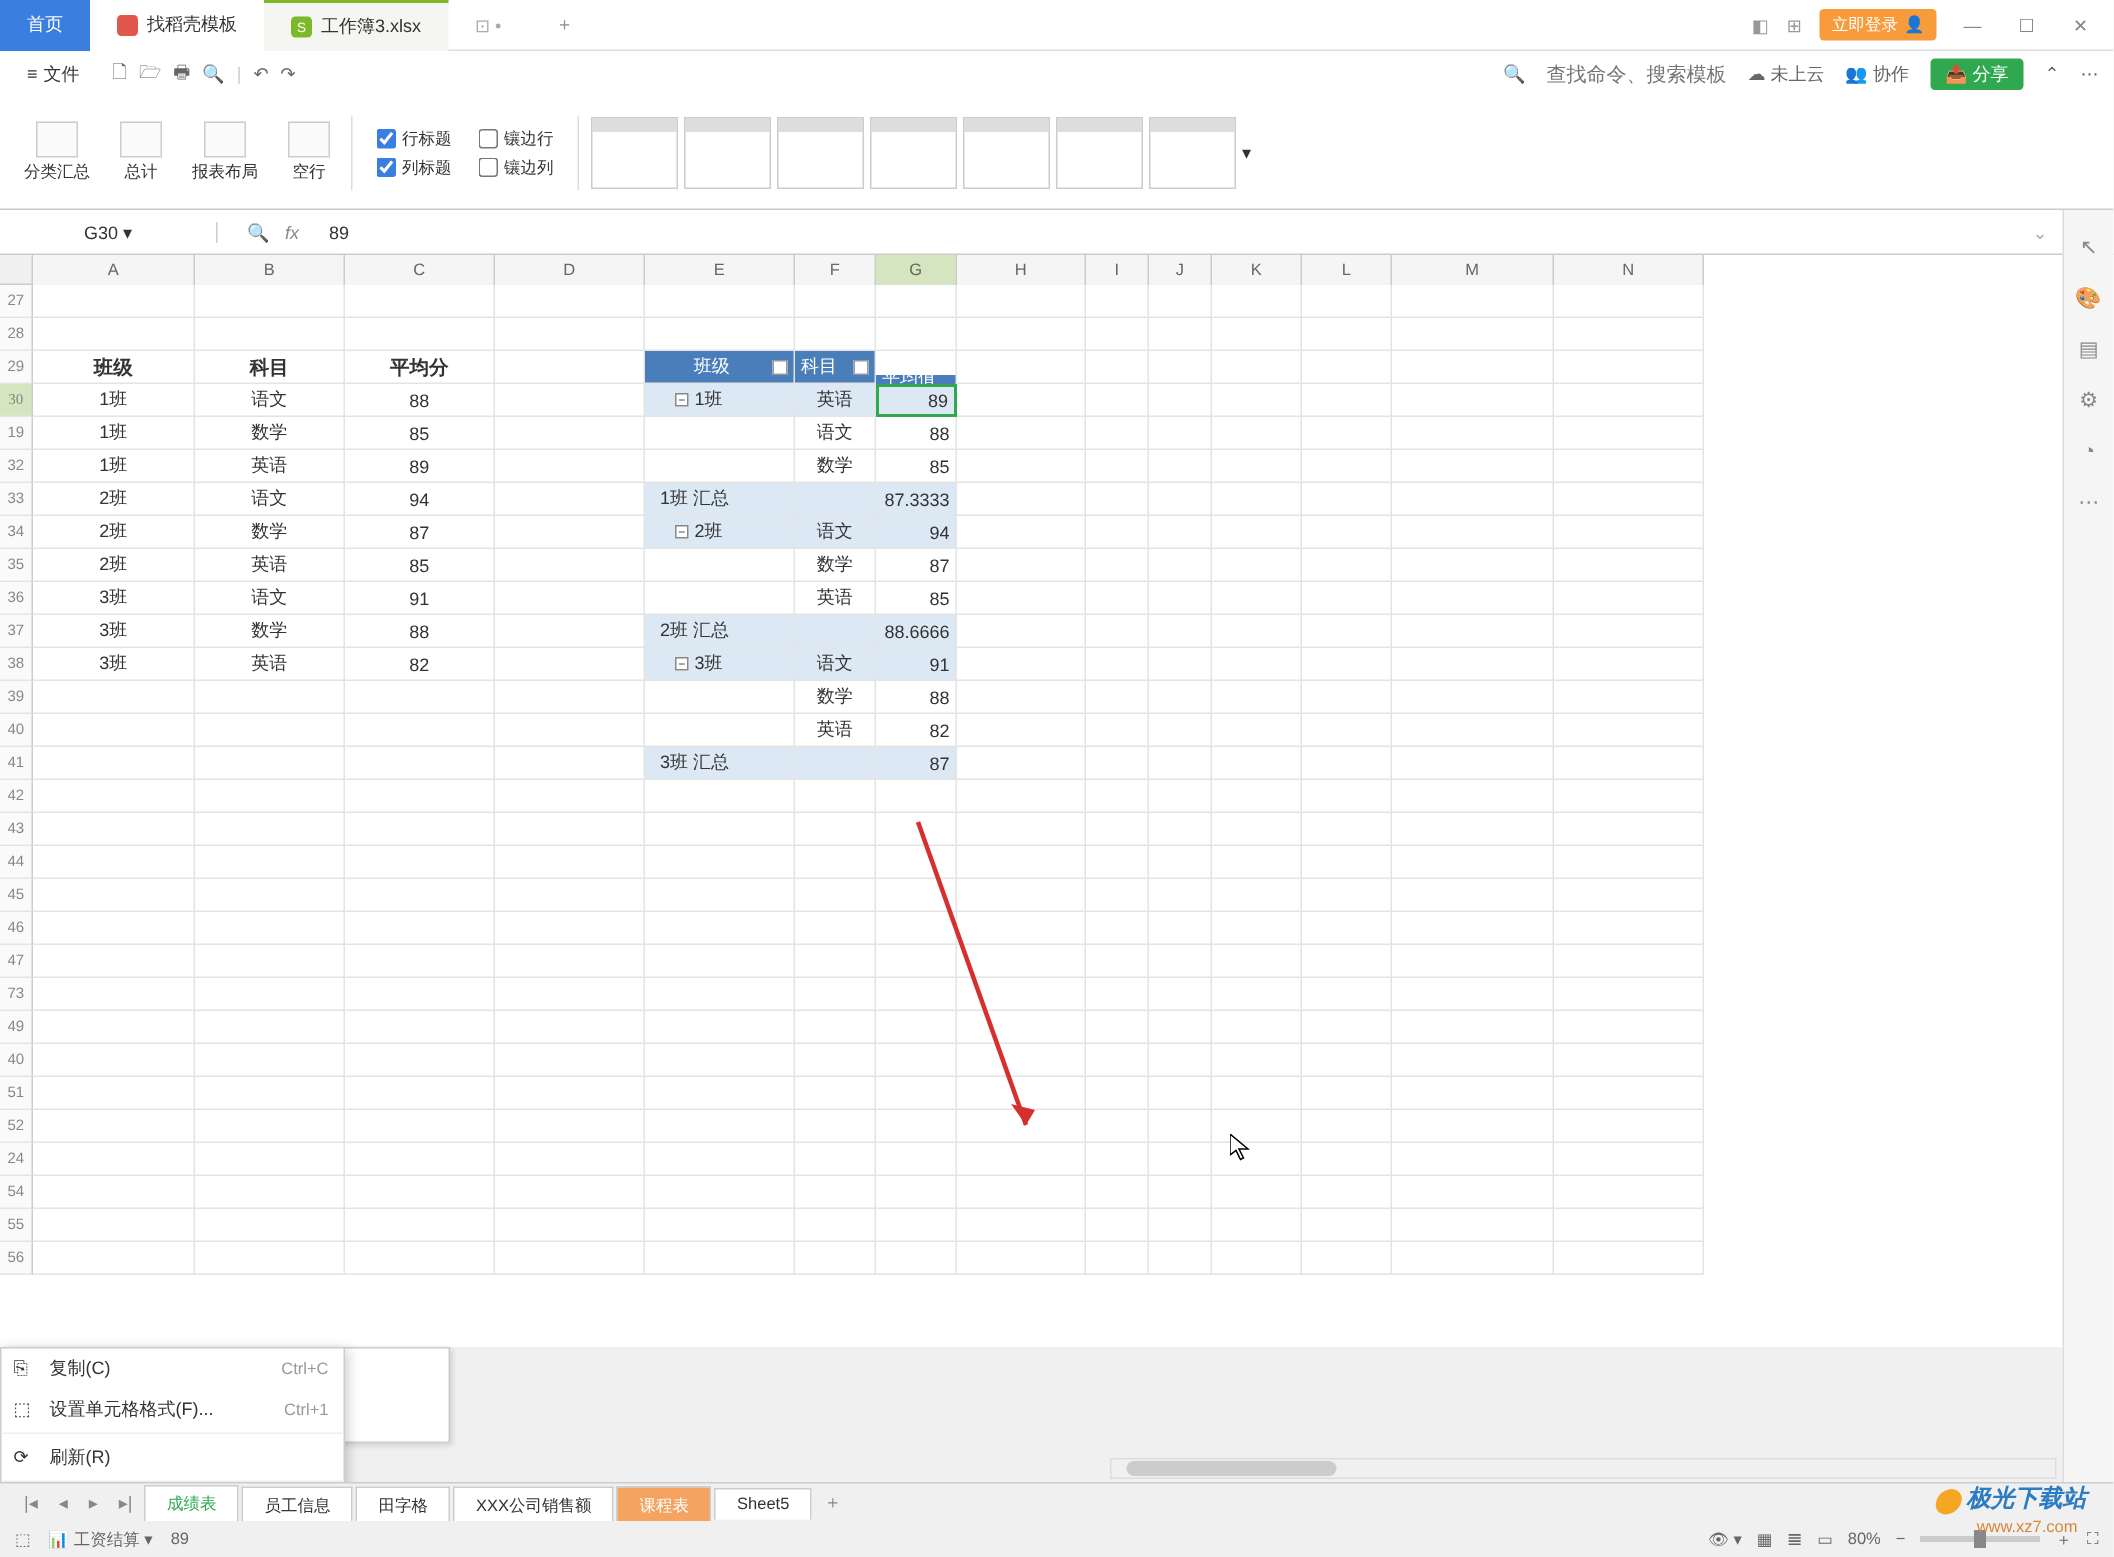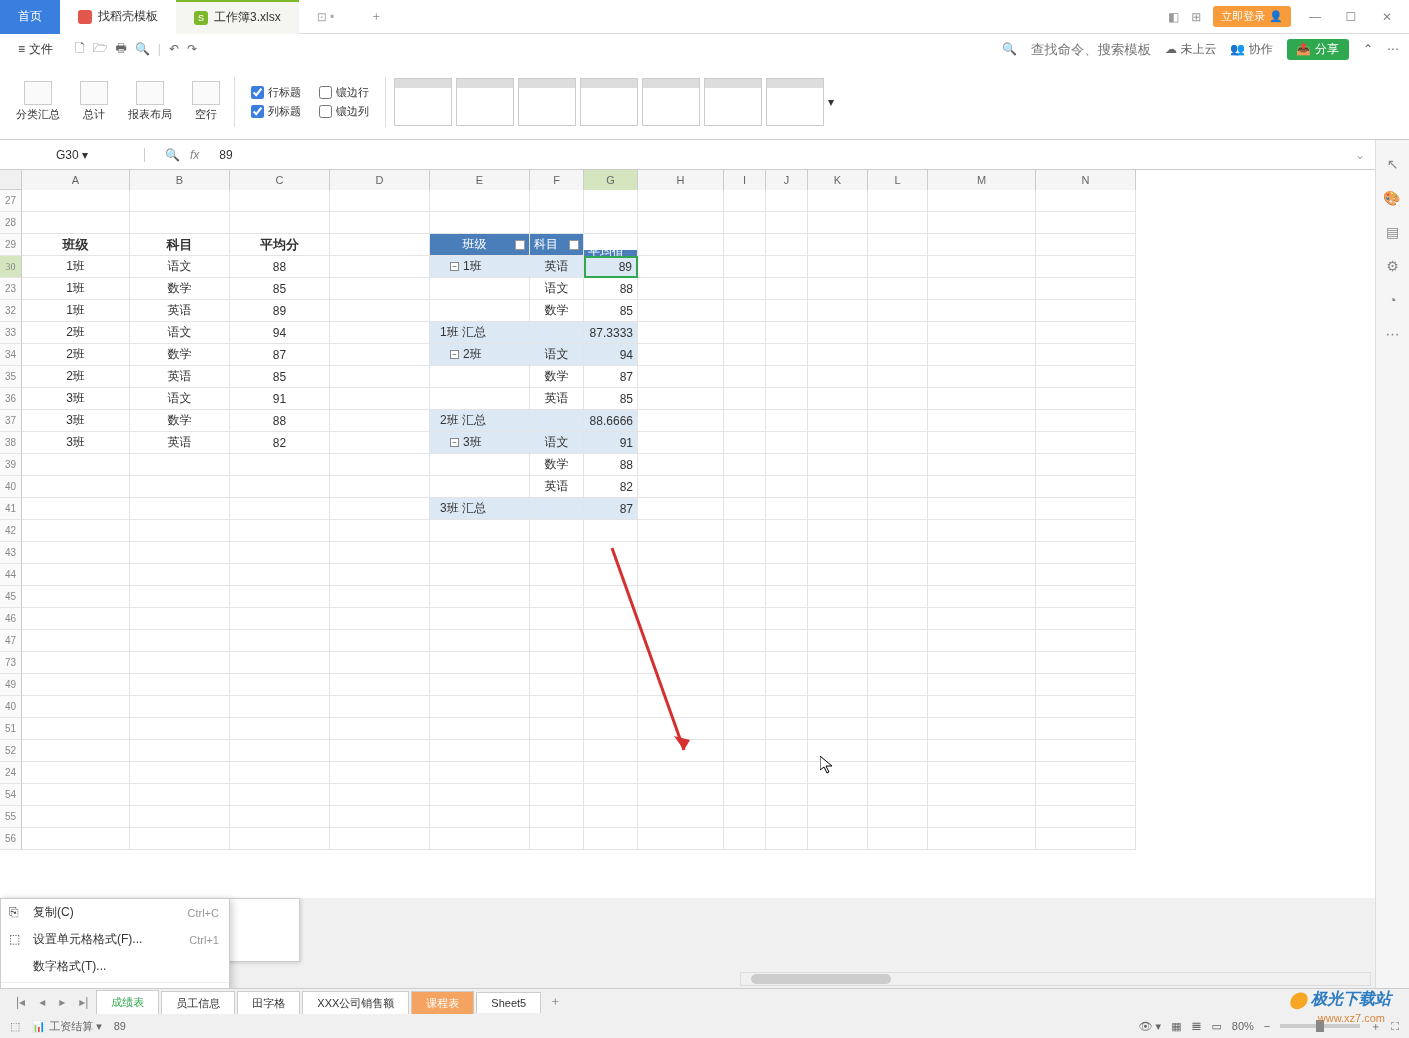--- a/index.html
+++ b/index.html
@@ -214,21 +214,21 @@
       <div class="ch" style="width: 60px; height: 20px; line-height: 20px;">K</div>
       <div class="ch" style="width: 60px; height: 20px; line-height: 20px;">L</div>
       <div class="ch" style="width: 108px; height: 20px; line-height: 20px;">M</div>
       <div class="ch" style="width: 100px; height: 20px; line-height: 20px;">N</div>
     </div>
   <div id="rowhdrs" style="position:absolute; left:0; top:20px;">
       <div class="row-header">27</div>
       <div class="row-header">28</div>
       <div class="row-header">29</div>
       <div class="row-header sel">30</div>
-      <div class="row-header">23</div>
+      <div class="row-header">19</div>
       <div class="row-header">32</div>
       <div class="row-header">33</div>
       <div class="row-header">34</div>
       <div class="row-header">35</div>
       <div class="row-header">36</div>
       <div class="row-header">37</div>
       <div class="row-header">38</div>
       <div class="row-header">39</div>
       <div class="row-header">40</div>
       <div class="row-header">41</div>
@@ -806,23 +806,20 @@
   <div class="cm-item">
       <span class="cm-icon">⎘</span>
       <span>复制(C)</span>
       <span class="cm-short">Ctrl+C</span>
     </div>
   <div class="cm-item">
       <span class="cm-icon">⬚</span>
       <span>设置单元格格式(F)...</span>
       <span class="cm-short">Ctrl+1</span>
     </div>
-  <div class="cm-item">
-      <span>数字格式(T)...</span>
-    </div>
   <div class="cm-sep"></div>
   <div class="cm-item">
       <span class="cm-icon">⟳</span>
       <span>刷新(R)</span>
     </div>
   <div class="cm-sep"></div>
   <div class="cm-item">
       <span>排序(S)</span>
       <span class="cm-sub">▸</span>
     </div>

